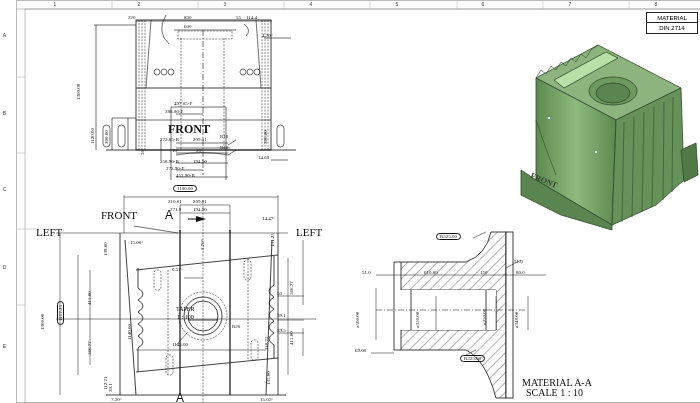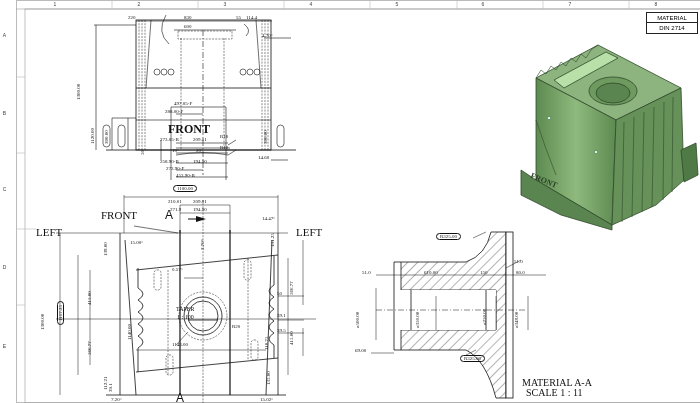--- a/index.html
+++ b/index.html
@@ -309,17 +309,17 @@
 <div class="dim" style="left:480px;top:270px;">150</div>
 <div class="dim" style="left:514px;top:259px;">51.0</div>
 <div class="dim" style="left:516px;top:270px;">80.0</div>
 <div class="dim vdim" style="left:355px;top:328px;">ø500.00</div>
 <div class="dim vdim" style="left:415px;top:328px;">ø350.00</div>
 <div class="dim vdim" style="left:482px;top:325px;">ø250.00</div>
 <div class="dim vdim" style="left:514px;top:328px;">ø348.00</div>
 <div class="dim" style="left:355px;top:348px;">69.00</div>
 <div class="dim" style="left:460px;top:355px;border:1px solid #111;border-radius:5px;padding:0 3px;">R325.00</div>
 <div class="lbl" style="left:522px;top:377px;font-size:10px;">MATERIAL A-A</div>
-<div class="lbl" style="left:526px;top:387px;font-size:10px;">SCALE 1 : 11</div>
+<div class="lbl" style="left:526px;top:387px;font-size:10px;">SCALE 1 : 10</div>
 
 
 <div class="lbl" style="left:530px;top:176px;font-size:8px;font-weight:bold;color:#2b3f28;transform:rotate(22deg);">FRONT</div>
 </div>
 
 </body></html>

